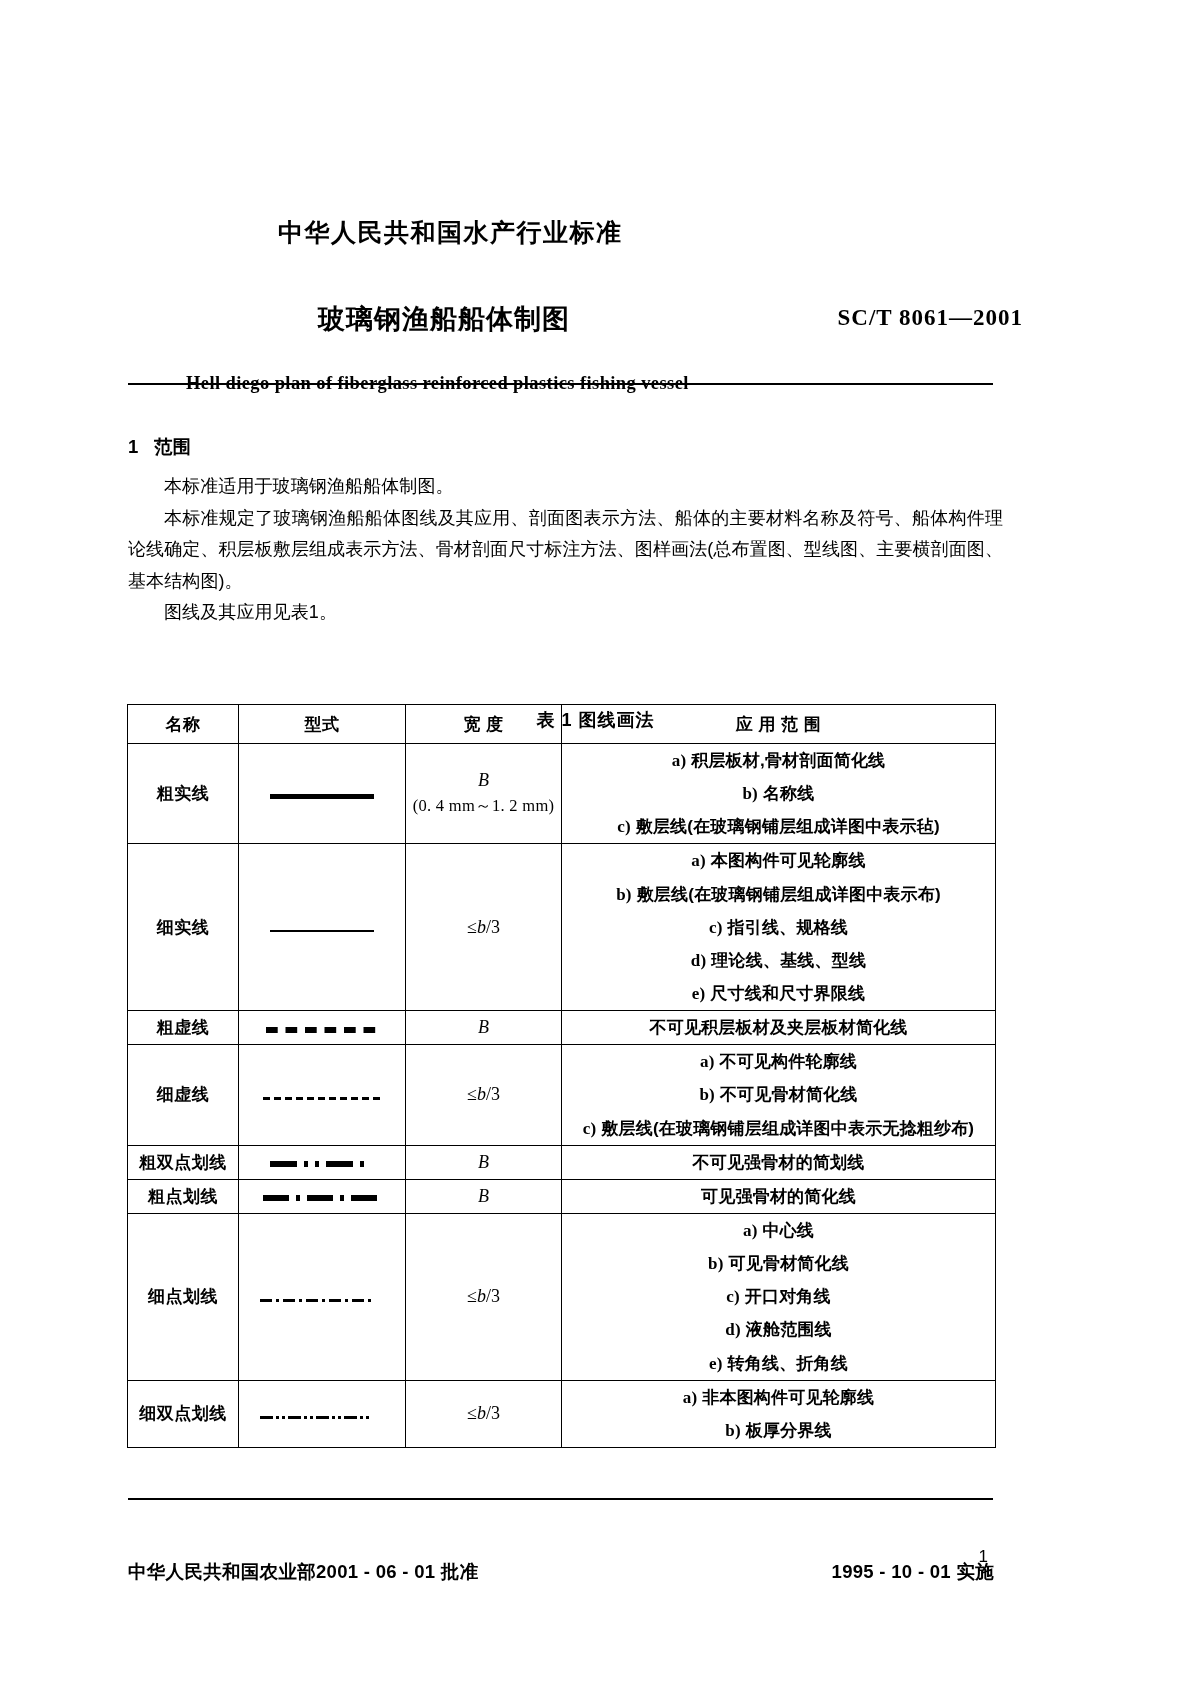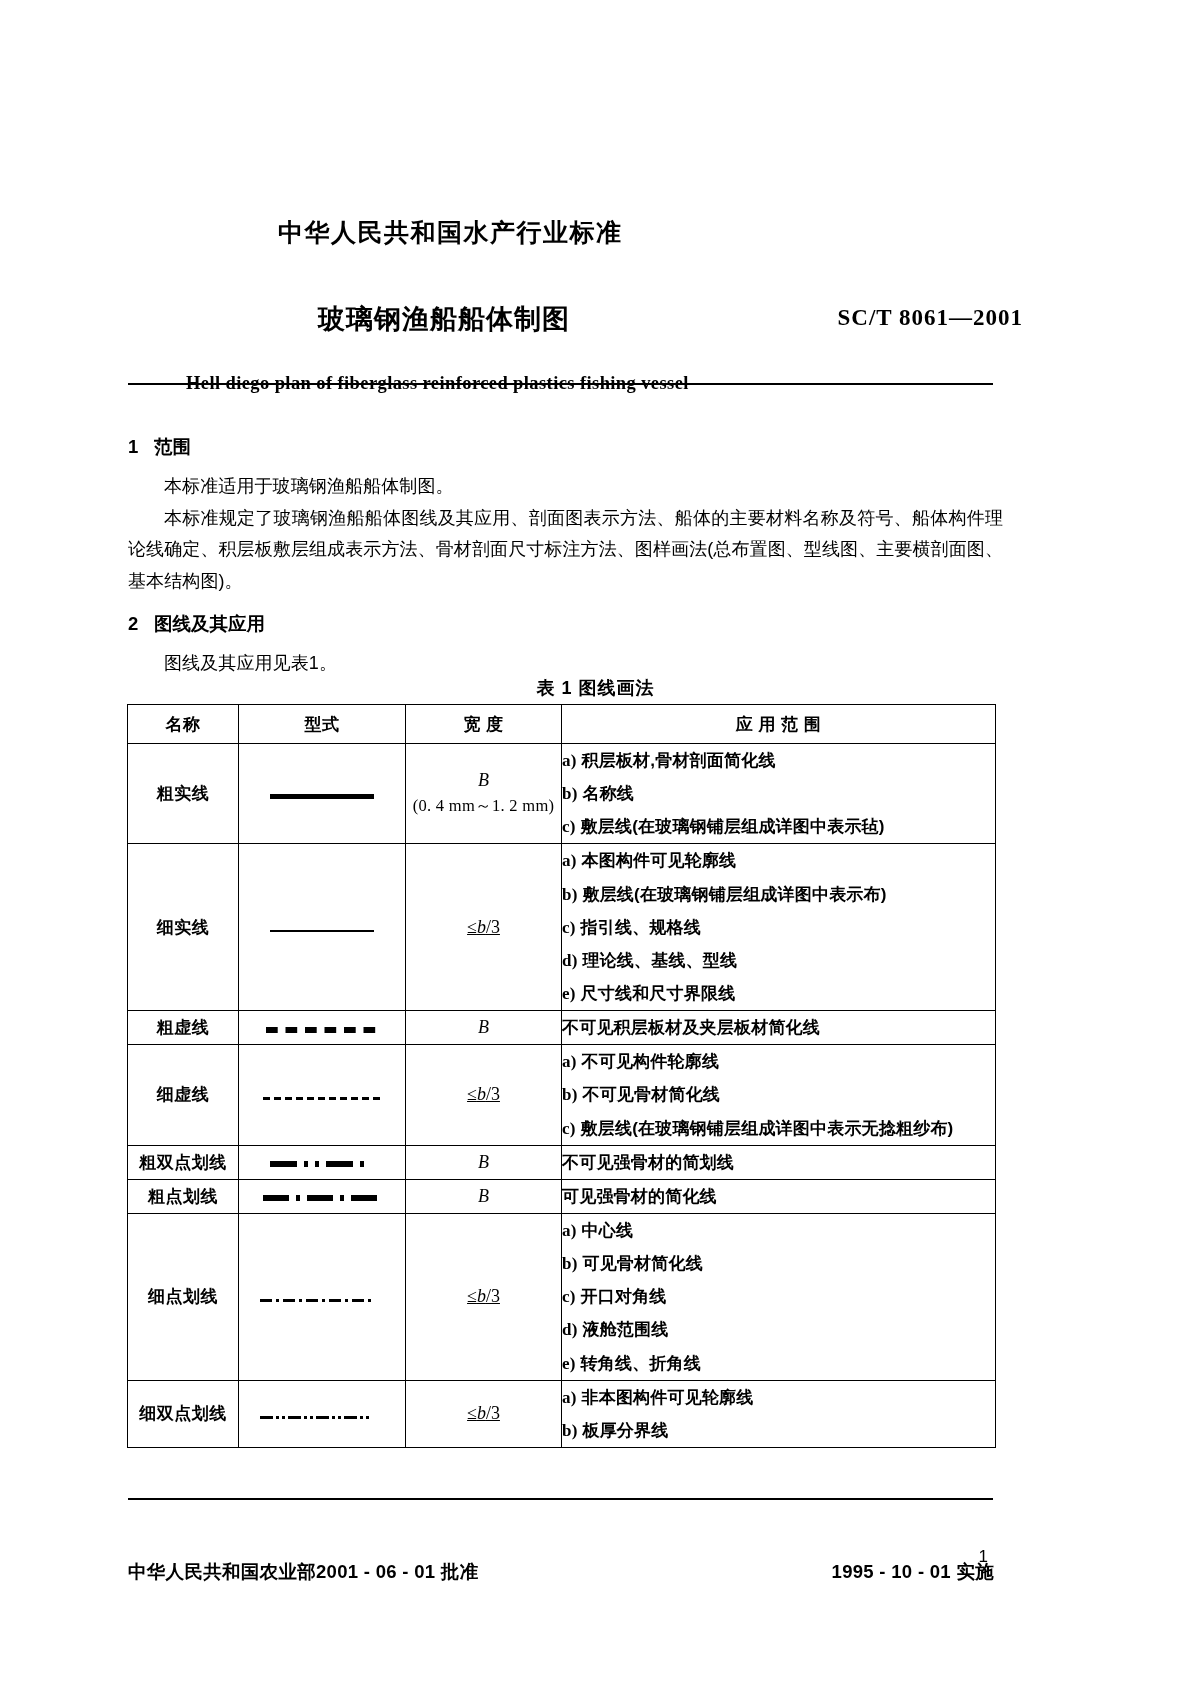--- a/index.html
+++ b/index.html
@@ -169,30 +169,30 @@
     font-style: italic;
     font-size: 18px;
   }
   .wv-sub {
     font-size: 16.5px;
     margin-top: 4px;
     letter-spacing: 0.3px;
   }
   .wv-le {
     font-size: 18px;
-    text-decoration: underline;
   }
   .wv-le i { font-style: italic; }
 
   td.scope-cell {
     padding: 9px 0 9px 14px;
     font-size: 17px;
     font-weight: bold;
     line-height: 1.95;
     letter-spacing: 0.2px;
+    text-align: center;
   }
   td.scope-cell .itm { white-space: nowrap; }
   .lbl { font-family: "Liberation Serif", "DejaVu Serif", serif; font-weight: bold; }
 
   
   .samp { display: inline-block; }
   .s-thick-solid {
     width: 104px; height: 5px; background: #000;
   }
   .s-thin-solid {
@@ -266,28 +266,25 @@
 
   <div class="body-wrap">
 
     <div class="clause-head">
       <span class="clause-num">1</span><span>范围</span>
     </div>
 
     <div class="para">本标准适用于玻璃钢渔船船体制图。</div>
     <div class="para para-just">本标准规定了玻璃钢渔船船体图线及其应用、剖面图表示方法、船体的主要材料名称及符号、船体构件理论线确定、积层板敷层组成表示方法、骨材剖面尺寸标注方法、图样画法(总布置图、型线图、主要横剖面图、基本结构图)。</div>
 
-    <div class="clause-head">
-      <span class="clause-num">2</span><span>图线及其应用</span>
-    </div>
 
     <div class="para">图线及其应用见表1。</div>
   </div>
 
-  <div class="table-caption" style="top:676px;">表 1   图线画法</div>
+  <div class="table-caption" style="top:708px;">表 1   图线画法</div>
 
   <div class="tbl-wrap">
     <table class="linetbl">
       <thead>
         <tr>
           <th class="c-name">名称</th>
           <th class="c-style">型式</th>
           <th class="c-width">宽  度</th>
           <th class="c-scope">应 用 范 围</th>
         </tr>

